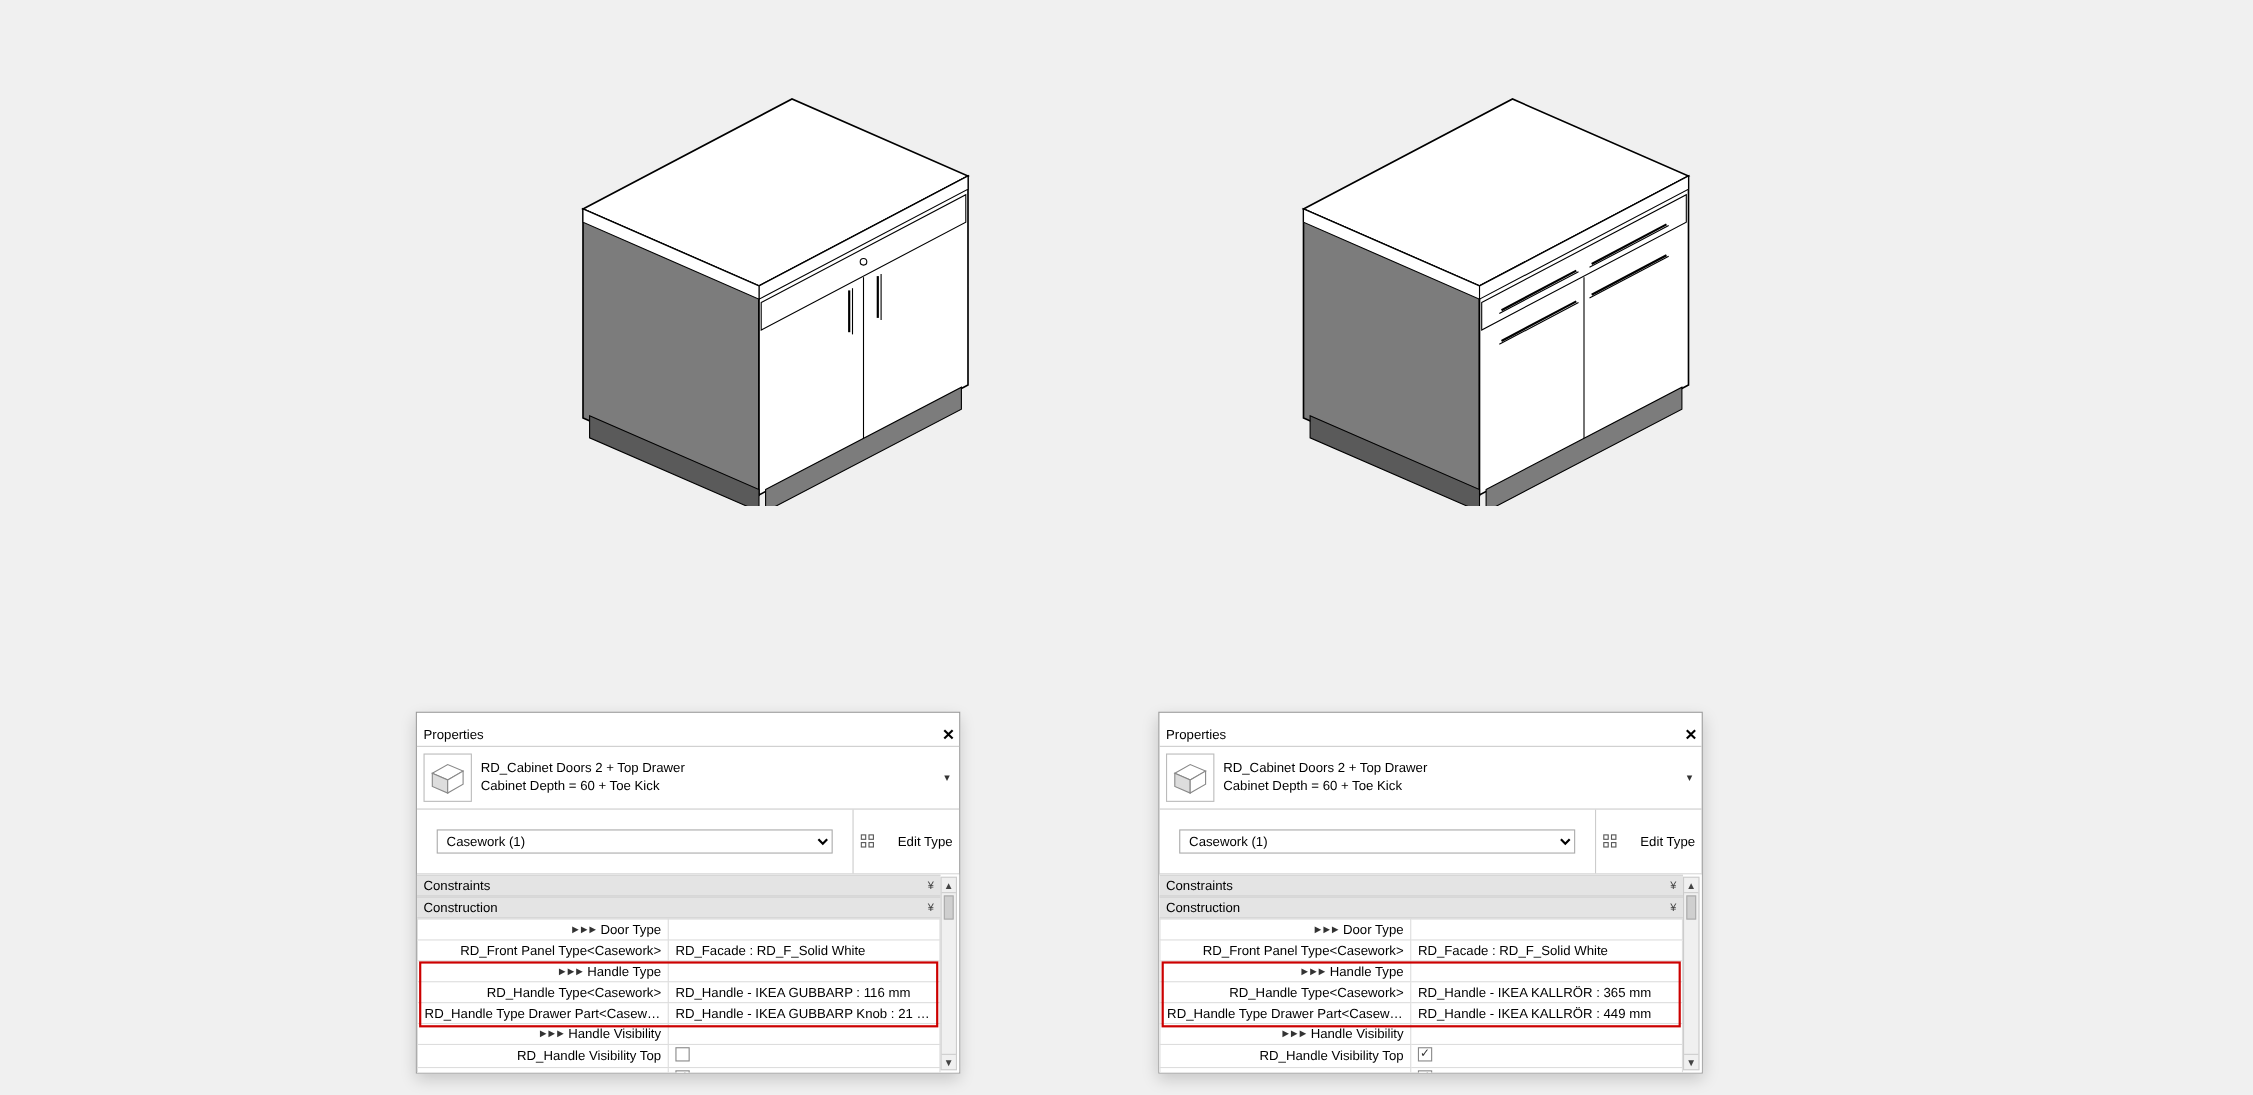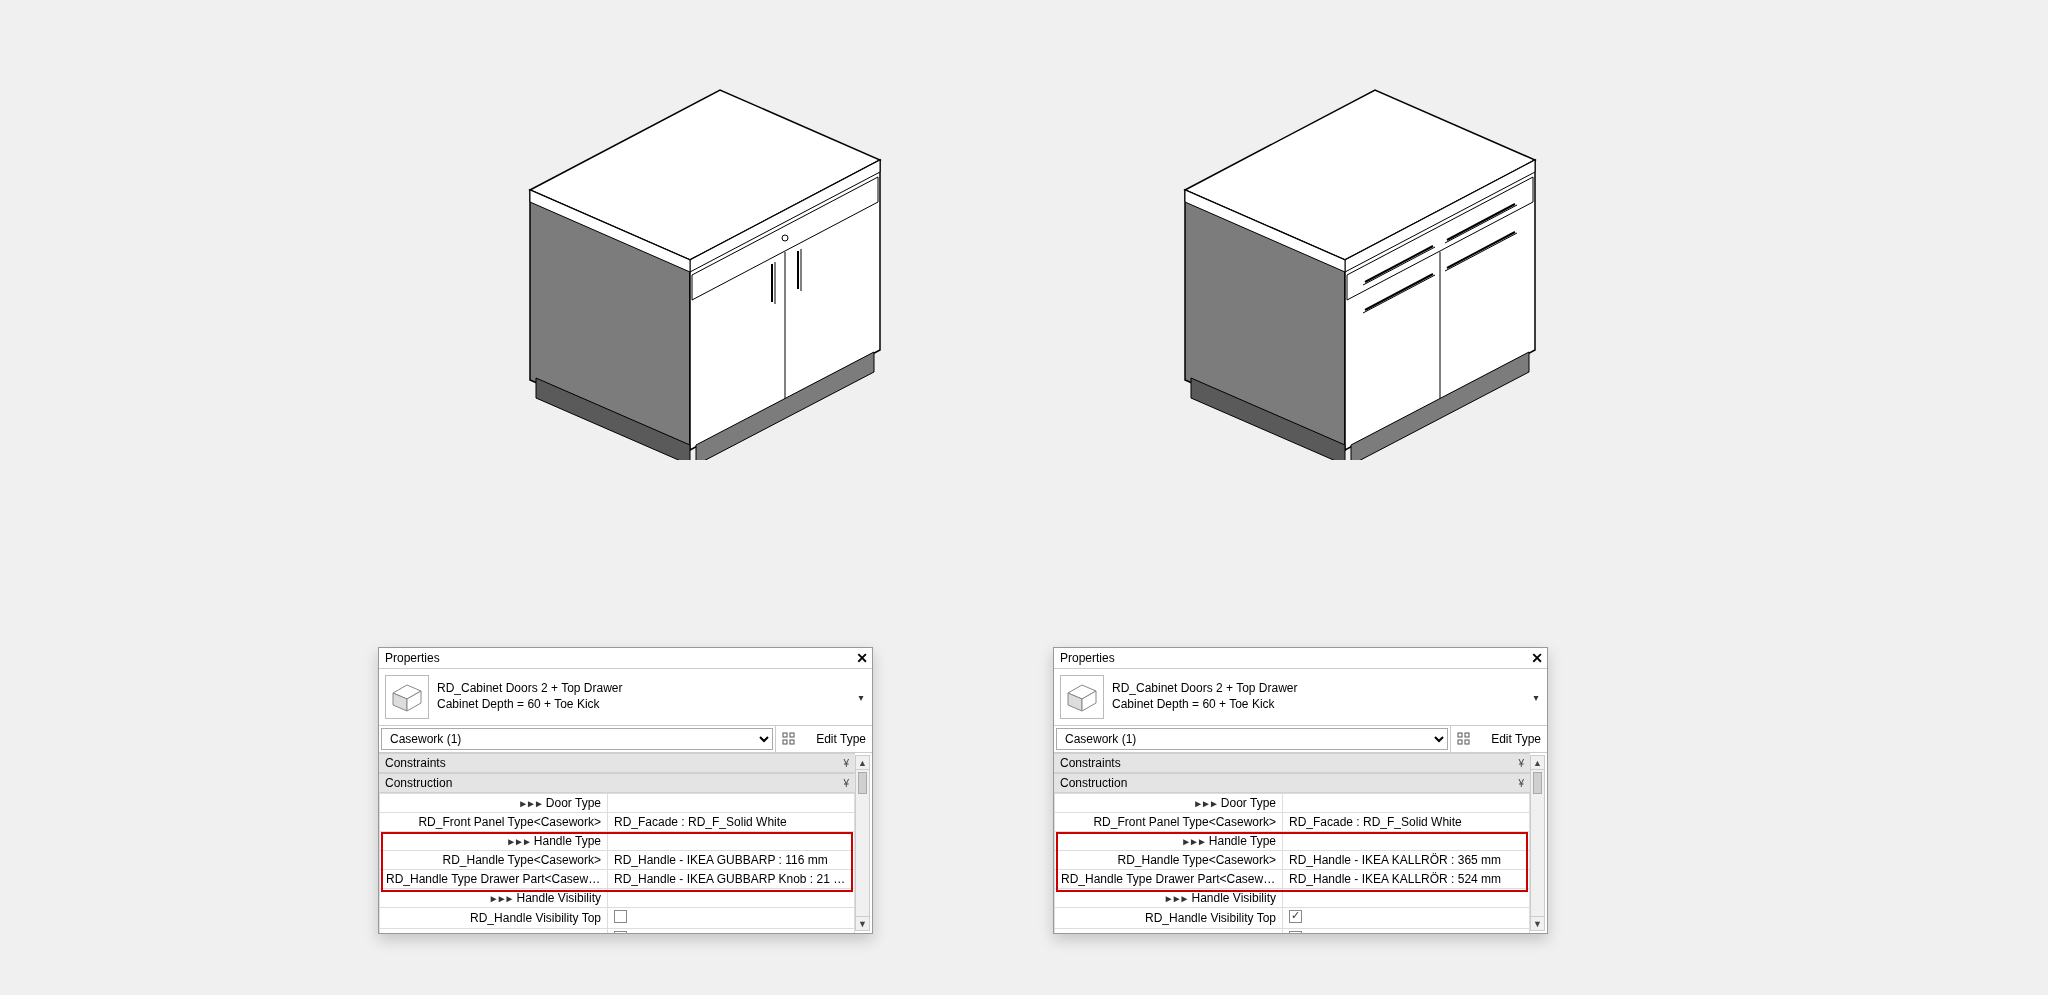--- a/index.html
+++ b/index.html
@@ -19,21 +19,21 @@
     position: absolute;
     background: #fff;
     border: 1px solid #999;
     width: 495px;
     box-shadow: 0 6px 14px rgba(0,0,0,0.18);
   }
   .panel-header {
     display: flex;
     align-items: center;
     justify-content: space-between;
-    padding: 2px 4px 2px 6px;
+    padding: 12px 4px 2px 6px;
     border-bottom: 1px solid #ccc;
     font-size: 12px;
   }
   .panel-header .close {
     font-weight: bold;
     font-size: 14px;
     cursor: pointer;
   }
   .type-row {
     display: flex;
@@ -60,21 +60,21 @@
     align-items: stretch;
     border-top: 1px solid #ccc;
     border-bottom: 1px solid #ccc;
   }
   .selector-row select {
     flex: 1;
     font-size: 12px;
     border: 1px solid #aaa;
     background: #fff;
     padding: 2px 4px;
-    margin: 2px;
+    margin: 18px;
     height: 22px;
   }
   .edit-type {
     display: flex; align-items: center; gap: 20px;
     padding: 0 6px;
     font-size: 12px;
     border-left: 1px solid #ccc;
     cursor: pointer;
   }
   .edit-type svg { width: 14px; height: 14px; }
@@ -352,21 +352,21 @@
       <tr>
         <td class="label"><span class="arrow-icons">►►►</span><span>Handle Type</span></td>
         <td class="val"></td>
       </tr>
       <tr>
         <td class="label">RD_Handle Type&lt;Casework&gt;</td>
         <td class="val">RD_Handle - IKEA KALLRÖR : 365 mm</td>
       </tr>
       <tr>
         <td class="label">RD_Handle Type Drawer Part&lt;Casework&gt;</td>
-        <td class="val">RD_Handle - IKEA KALLRÖR : 524 mm</td>
+        <td class="val">RD_Handle - IKEA KALLRÖR : 449 mm</td>
       </tr>
       <tr>
         <td class="label"><span class="arrow-icons">►►►</span><span>Handle Visibility</span></td>
         <td class="val"></td>
       </tr>
       <tr>
         <td class="label">RD_Handle Visibility Top</td>
         <td class="val"><span class="checkbox checked"></span></td>
       </tr>
       <tr class="cut-bottom">

